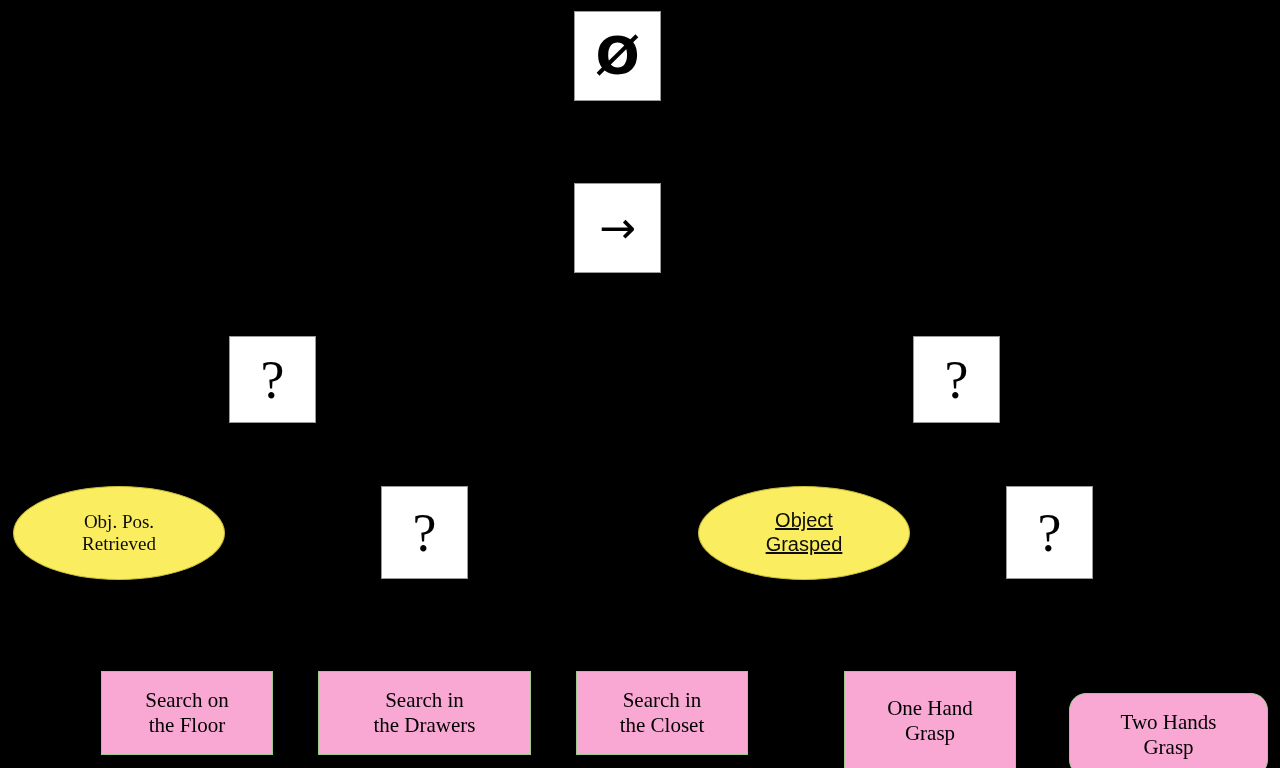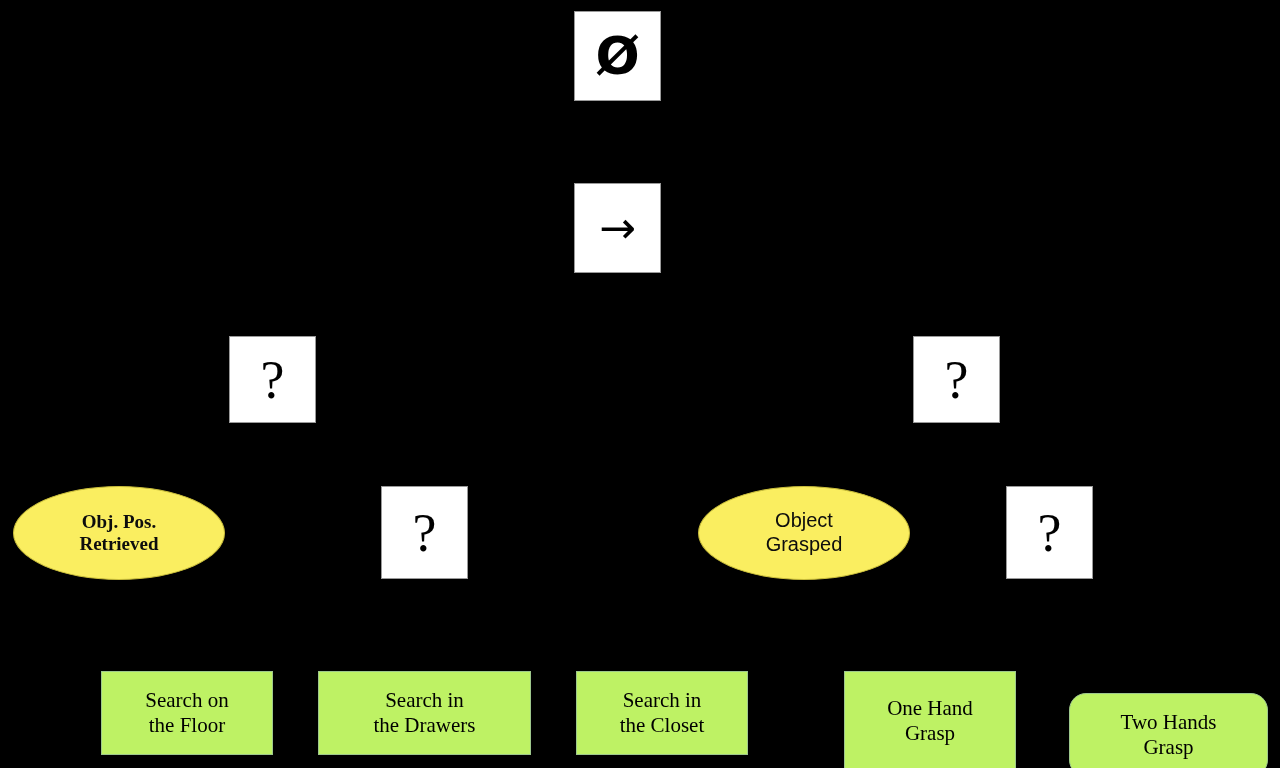--- a/index.html
+++ b/index.html
@@ -64,26 +64,26 @@
   }
 
   
   .ellipse {
     background: #FAEE60;
     border: 1px solid #c9bd3b;
     border-radius: 50%;
     font-size: 19px;
     color: #0d0d0d;
   }
-  .ellipse.serif  { font-family: "Liberation Serif", "DejaVu Serif", serif; font-weight: bold; }
+  .ellipse.serif  { font-family: "Liberation Serif", "DejaVu Serif", serif; }
   .ellipse.sans   { font-family: "Liberation Sans", "DejaVu Sans", sans-serif; font-size: 20px; }
 
   
   .action {
-    background: #bef264;
+    background: #f9a8d4;
     border: 1px solid #9ec88c;
     font-family: "Liberation Serif", "DejaVu Serif", serif;
     font-size: 21px;
     color: #000000;
   }
 
   .label { display: block; white-space: pre-line; }
 
   
   #edges { position: absolute; inset: 0; pointer-events: none; }
@@ -133,21 +133,21 @@
 
   <div class="node ellipse serif" style="left:13px; top:486px; width:212px; height:94px;">
     <span class="label">Obj. Pos.
 Retrieved</span>
   </div>
 
   <div class="node ctrl" style="left:381px; top:486px; width:87px; height:93px;">
     <span class="glyph glyph-condition">?</span>
   </div>
 
-  <div class="node ellipse sans" style="left:698px; top:486px; width:212px; height:94px;">
+  <div class="node ellipse sans" style="left:698px; top:486px; width:212px; height:94px;text-decoration:underline;">
     <span class="label">Object
 Grasped</span>
   </div>
 
   <div class="node ctrl" style="left:1006px; top:486px; width:87px; height:93px;">
     <span class="glyph glyph-condition">?</span>
   </div>
 
   <div class="node action" style="left:101px; top:671px; width:172px; height:84px;">
     <span class="label">Search on

